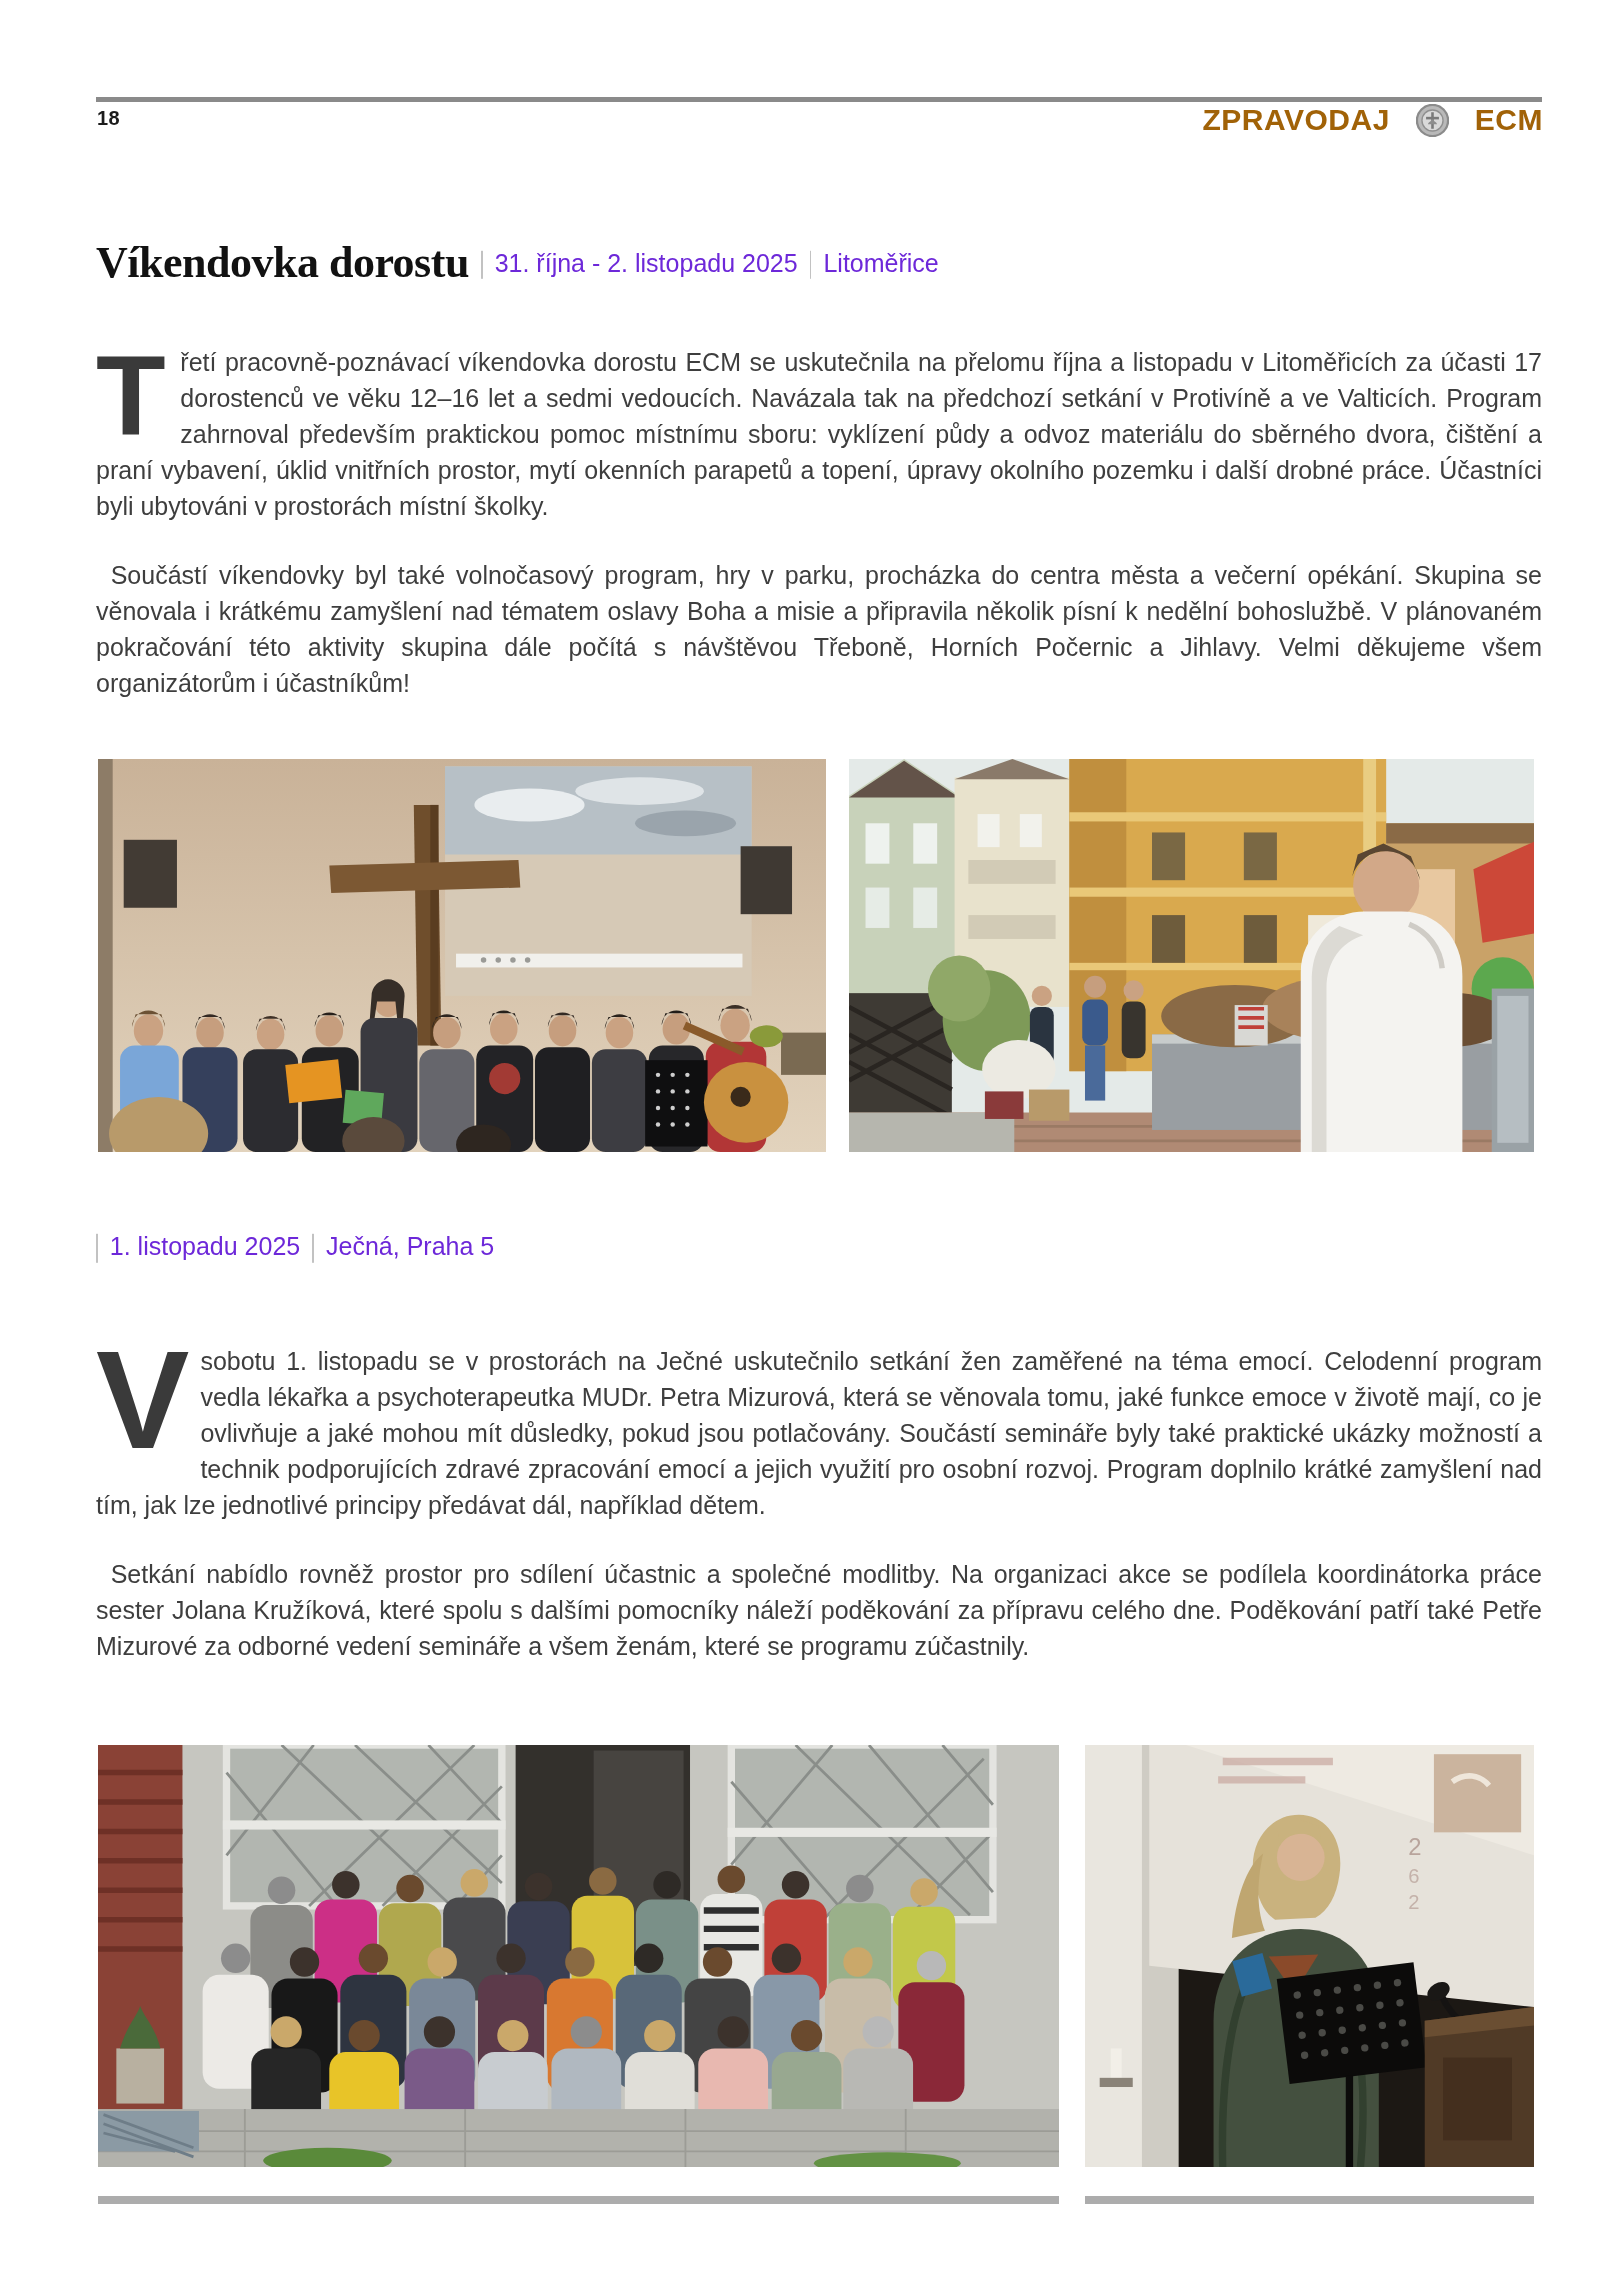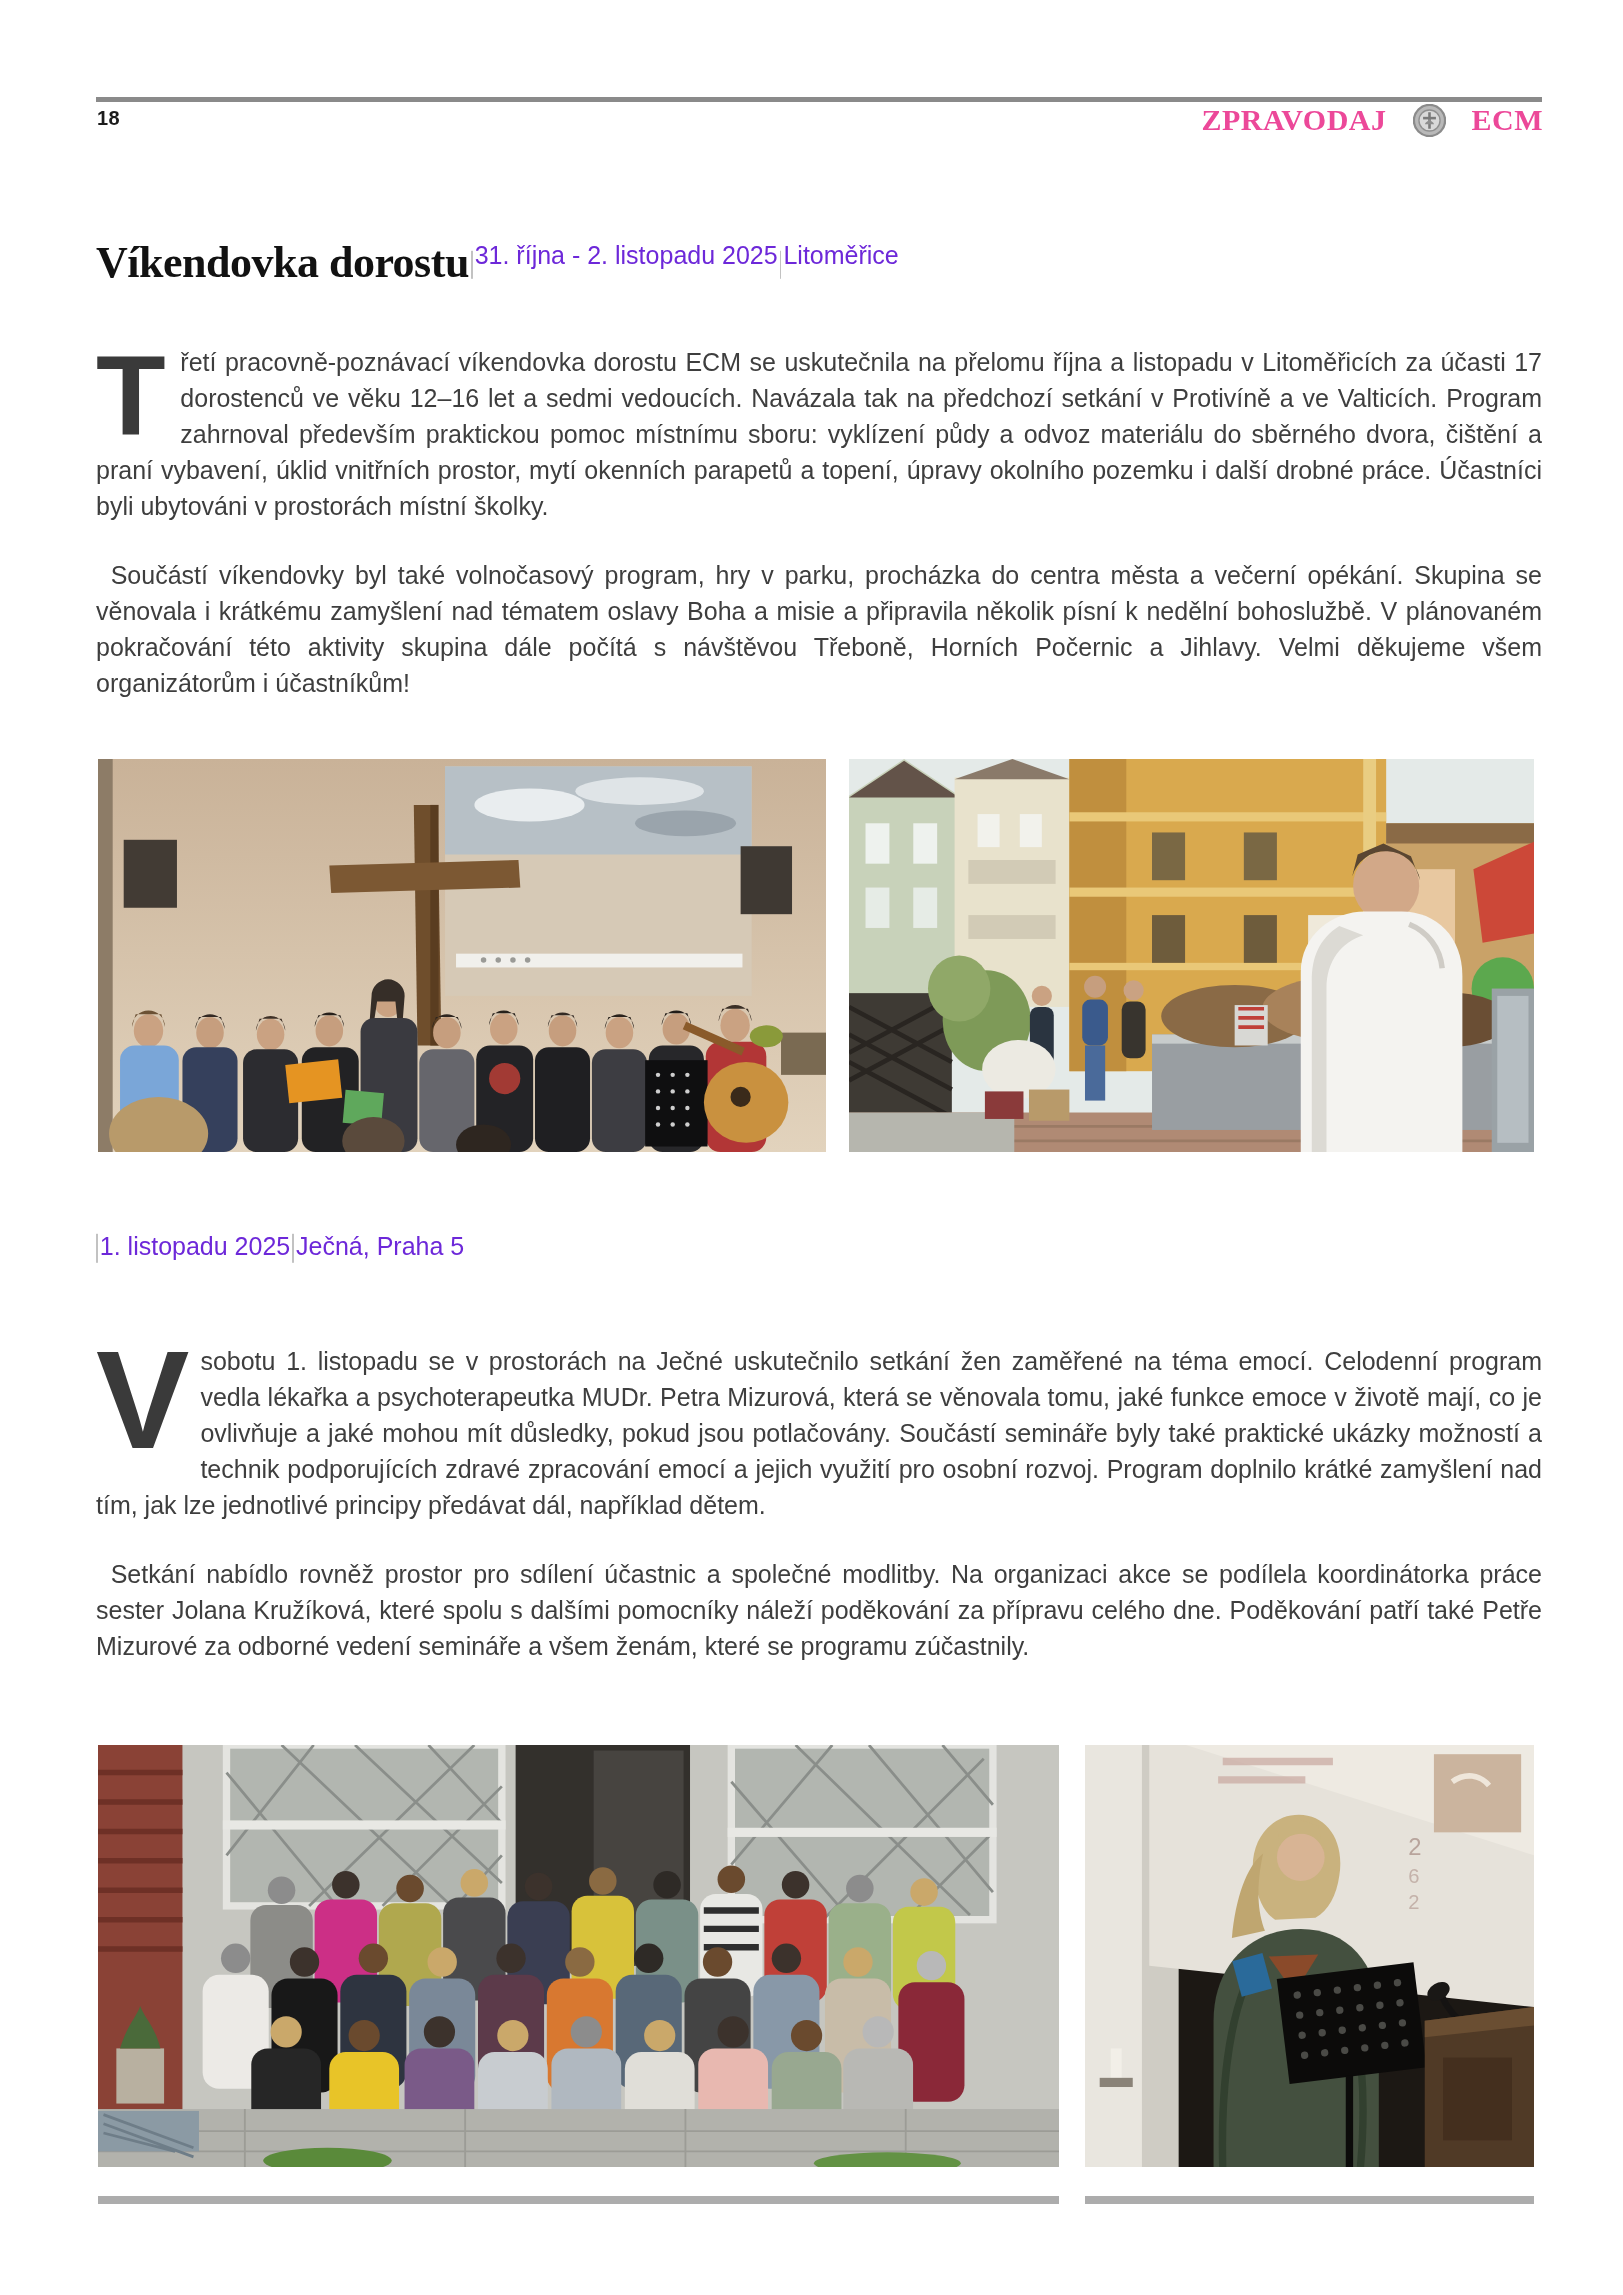--- a/index.html
+++ b/index.html
@@ -4,24 +4,24 @@
 <style>
   html,body{margin:0;padding:0;}
   body{
     width:1624px;height:2296px;position:relative;background:#ffffff;
     font-family:"Liberation Sans",sans-serif;color:#3d3d3d;overflow:hidden;
   }
   
   .top-rule{position:absolute;left:96px;top:97px;width:1446px;height:4.6px;background:#8a8a8a;}
   .page-number{position:absolute;left:97px;top:107px;font-size:20px;font-weight:700;color:#1c1c1c;letter-spacing:0.5px;}
   .masthead{position:absolute;right:81px;top:103px;display:flex;align-items:center;gap:26px;
-    font-family:Liberation Serif, serif;font-weight:700;font-size:30px;color:#ec4899;letter-spacing:0.5px;}
+    font-family:Liberation Sans, sans-serif;font-weight:700;font-size:30px;color:#a16207;letter-spacing:0.5px;}
   .masthead .logo{width:33px;height:33px;display:block;}
   
-  .title-row{position:absolute;left:96px;width:1446px;display:flex;align-items:flex-start;gap:2px;white-space:nowrap;}
+  .title-row{position:absolute;left:96px;width:1446px;display:flex;align-items:center;gap:12px;white-space:nowrap;}
   .title-row h1{margin:0;font-family:"Liberation Serif",serif;font-weight:700;font-size:44px;line-height:1;color:#121212;letter-spacing:-0.5px;}
   .title-row .sep{align-self:center;width:1.8px;height:28.5px;background:#c2c2c2;transform:translateY(1.8px);}
   .title-row .meta{font-size:25px;color:#6d28d9;}
   
   .bodytext{position:absolute;left:96px;width:1446px;text-align:justify;font-size:25px;line-height:36px;color:#3e3e3e;}
   .bodytext p{margin:0;}
   .bodytext p.indent{text-indent:14.7px;margin-top:33px;}
   .dropcap{float:left;font-weight:700;color:#3a3a3a;margin:7.3px 14.7px 0 0;}
   .dropcap.dc-t{font-size:114px;line-height:.78;}
   .dropcap.dc-v{font-size:140px;line-height:.72;margin-right:11px;}

